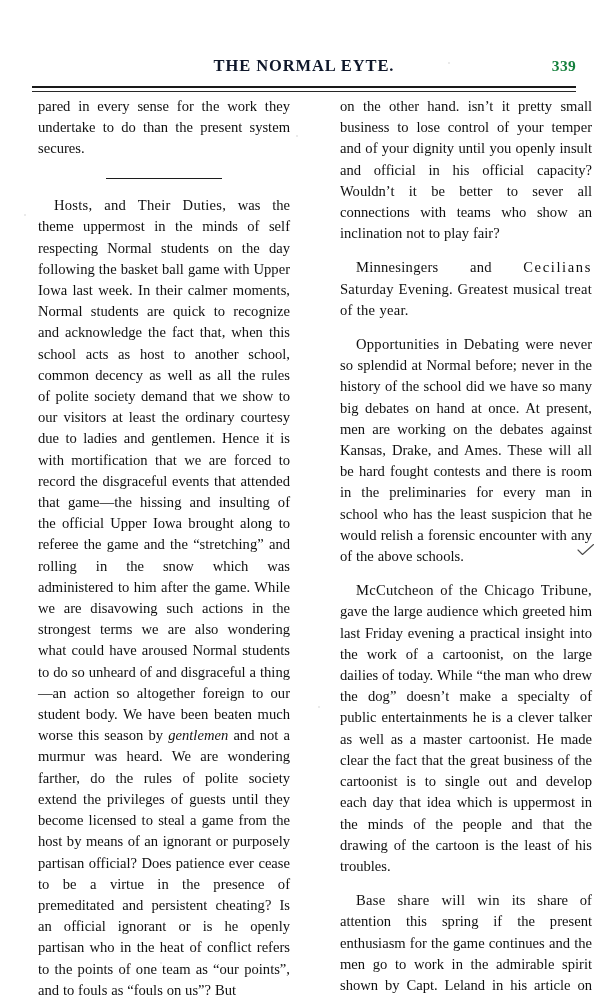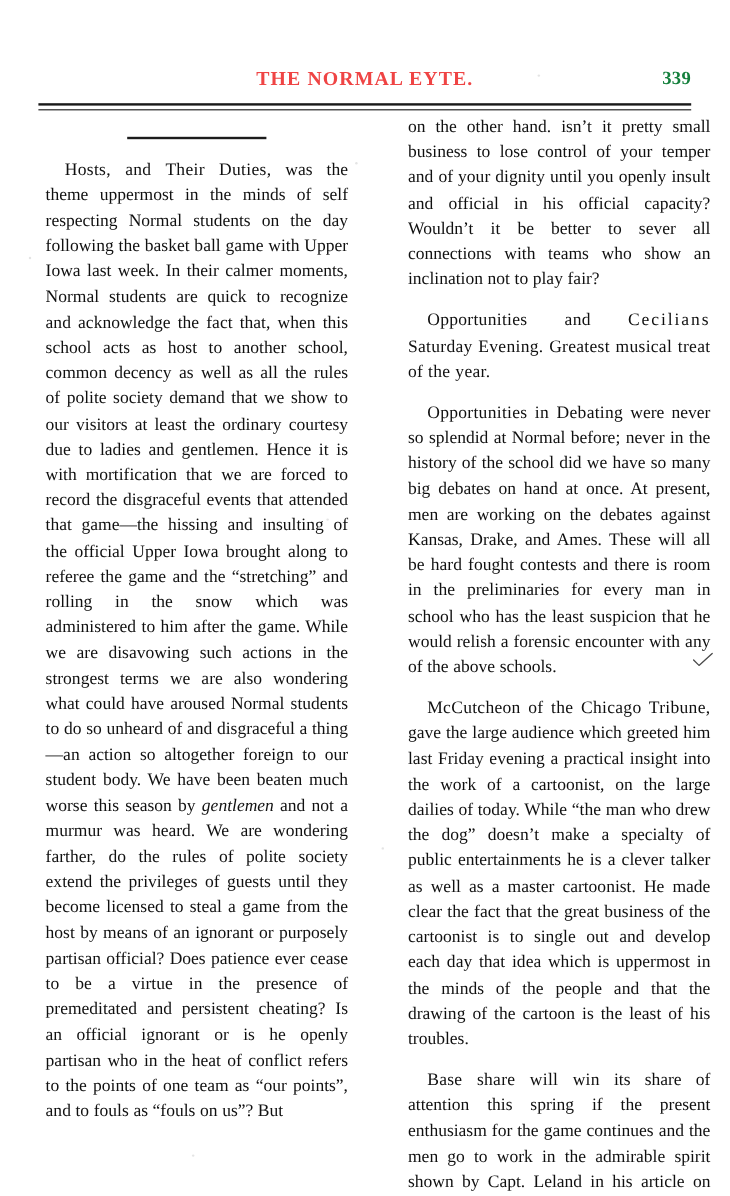--- a/index.html
+++ b/index.html
@@ -27,21 +27,21 @@
   }
   .masthead-title {
     position: absolute;
     left: 0;
     top: 0;
     width: 544px;
     text-align: center;
     font-size: 16.5px;
     font-weight: bold;
     letter-spacing: 0.9px;
-    color: #ef4444;
+    color: #0f172a;
     white-space: nowrap;
   }
   .masthead-folio {
     position: absolute;
     right: 0;
     top: 1px;
     font-size: 15.5px;
     font-weight: bold;
     letter-spacing: 0.3px;
     color: #15803d;
@@ -146,37 +146,38 @@
   <div class="head-rule">
     <div class="thick"></div>
     <div class="gap"></div>
     <div class="thin"></div>
   </div>
 
   <div class="columns">
 
     <div class="col col-left">
 
+      <p class="para">pared in every sense for the work they undertake to do than the present system secures.</p>
 
       <div class="short-rule"></div>
 
       <p class="para indent">
         <b class="lead">Hosts, and Their Duties,</b><span> was the theme uppermost in the minds of self respecting Normal students on the day following the basket ball game with Upper Iowa last week. In their calmer moments, Normal students are quick to recognize and acknowledge the fact that, when this school acts as host to another school, common decency as well as all the rules of polite society demand that we show to our visitors at least the ordinary courtesy due to ladies and gentlemen. Hence it is with mortification that we are forced to record the disgraceful events that attended that game—the hissing and insulting of the official Upper Iowa brought along to referee the game and the “stretching” and rolling in the snow which was administered to him after the game. While we are disavowing such actions in the strongest terms we are also wondering what could have aroused Normal students to do so unheard of and disgraceful a thing—an action so altogether foreign to our student body. We have been beaten much worse this season by </span><i class="ital">gentlemen</i><span> and not a murmur was heard. We are wondering farther, do the rules of polite society extend the privileges of guests until they become licensed to steal a game from the host by means of an ignorant or purposely partisan official? Does patience ever cease to be a virtue in the presence of premeditated and persistent cheating? Is an official ignorant or is he openly partisan who in the heat of conflict refers to the points of one team as “our points”, and to fouls as “fouls on us”? But</span>
       </p>
 
     </div>
 
     <div class="col col-right">
 
       <p class="para">on the other hand. isn’t it pretty small business to lose control of your temper and of your dignity until you openly insult and official in his official capacity? Wouldn’t it be better to sever all connections with teams who show an inclination not to play fair?</p>
 
       <div class="spacer-md"></div>
 
       <p class="para indent">
-        <b class="lead">Opportunities and </b><b class="lead spaced">Cecilians</b><b class="lead"> Saturday Evening. Greatest musical treat of the year.</b>
+        <b class="lead">Minnesingers and </b><b class="lead spaced">Cecilians</b><b class="lead"> Saturday Evening. Greatest musical treat of the year.</b>
       </p>
 
       <div class="spacer-md"></div>
 
       <p class="para indent">
         <b class="lead">Opportunities in Debating</b><span> were never so splendid at Normal before; never in the history of the school did we have so many big debates on hand at once. At present, men are working on the debates against Kansas, Drake, and Ames. These will all be hard fought contests and there is room in the preliminaries for every man in school who has the least suspicion that he would relish a forensic encounter with any of the above schools.</span>
       </p>
 
       <div class="spacer-md"></div>
 

